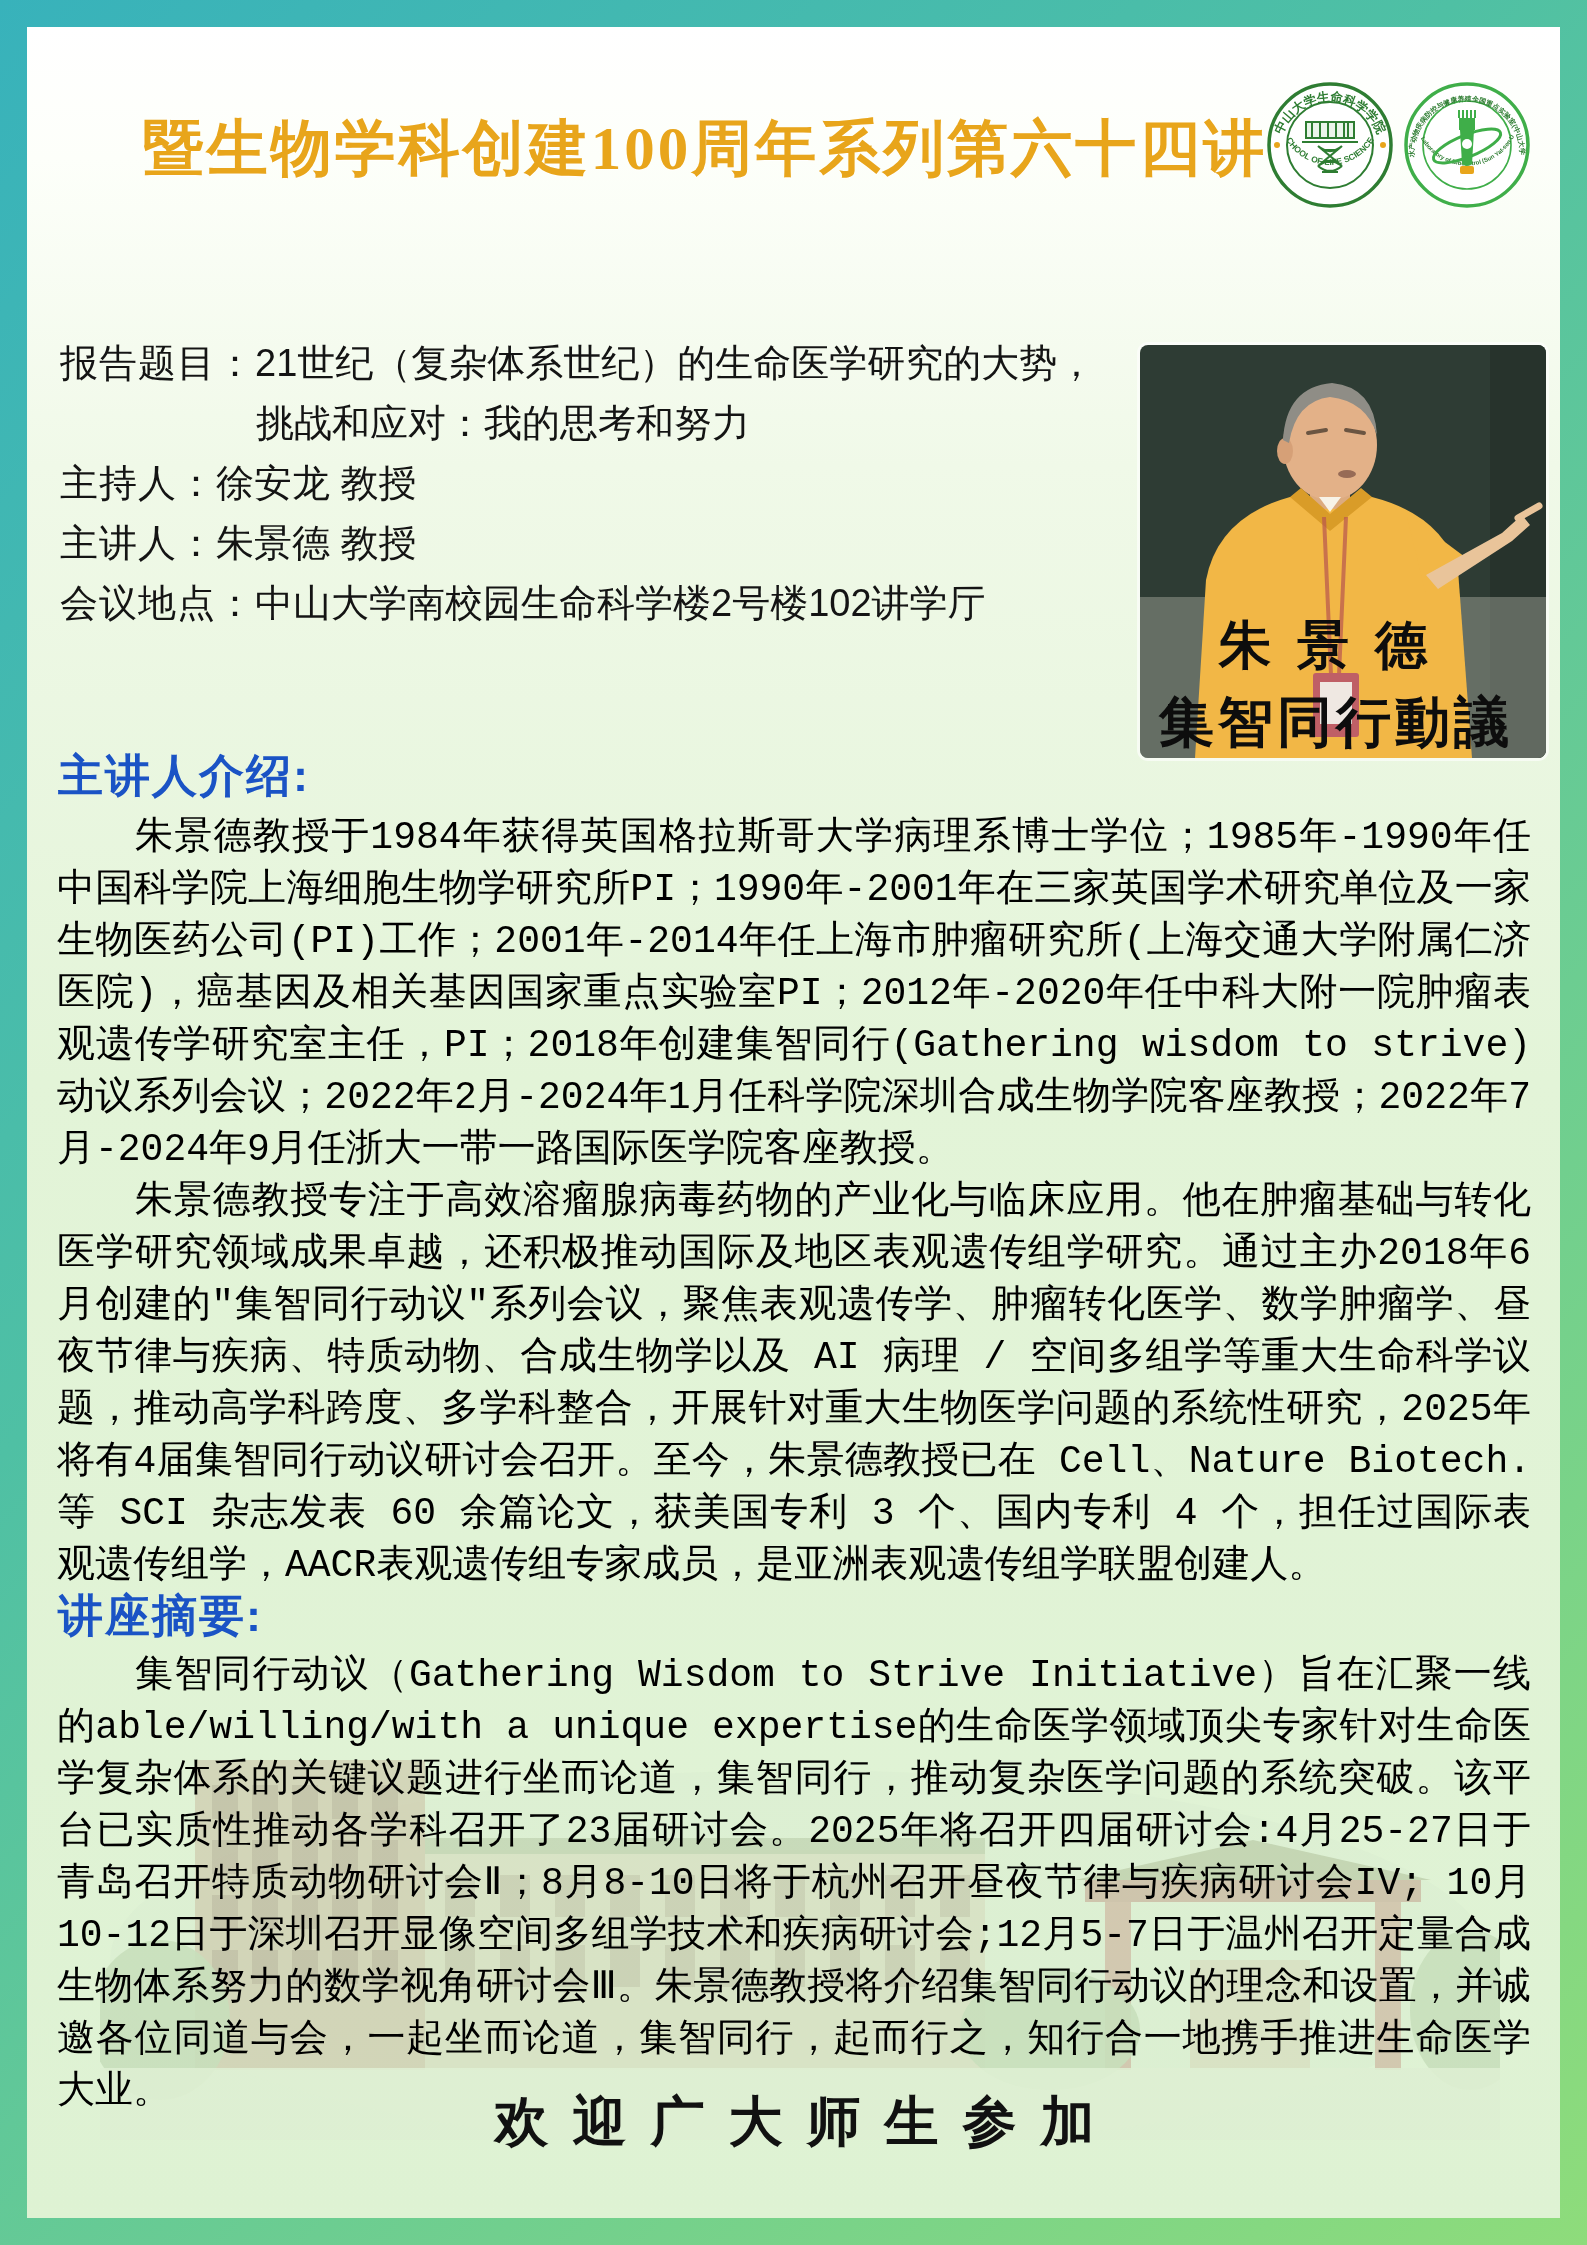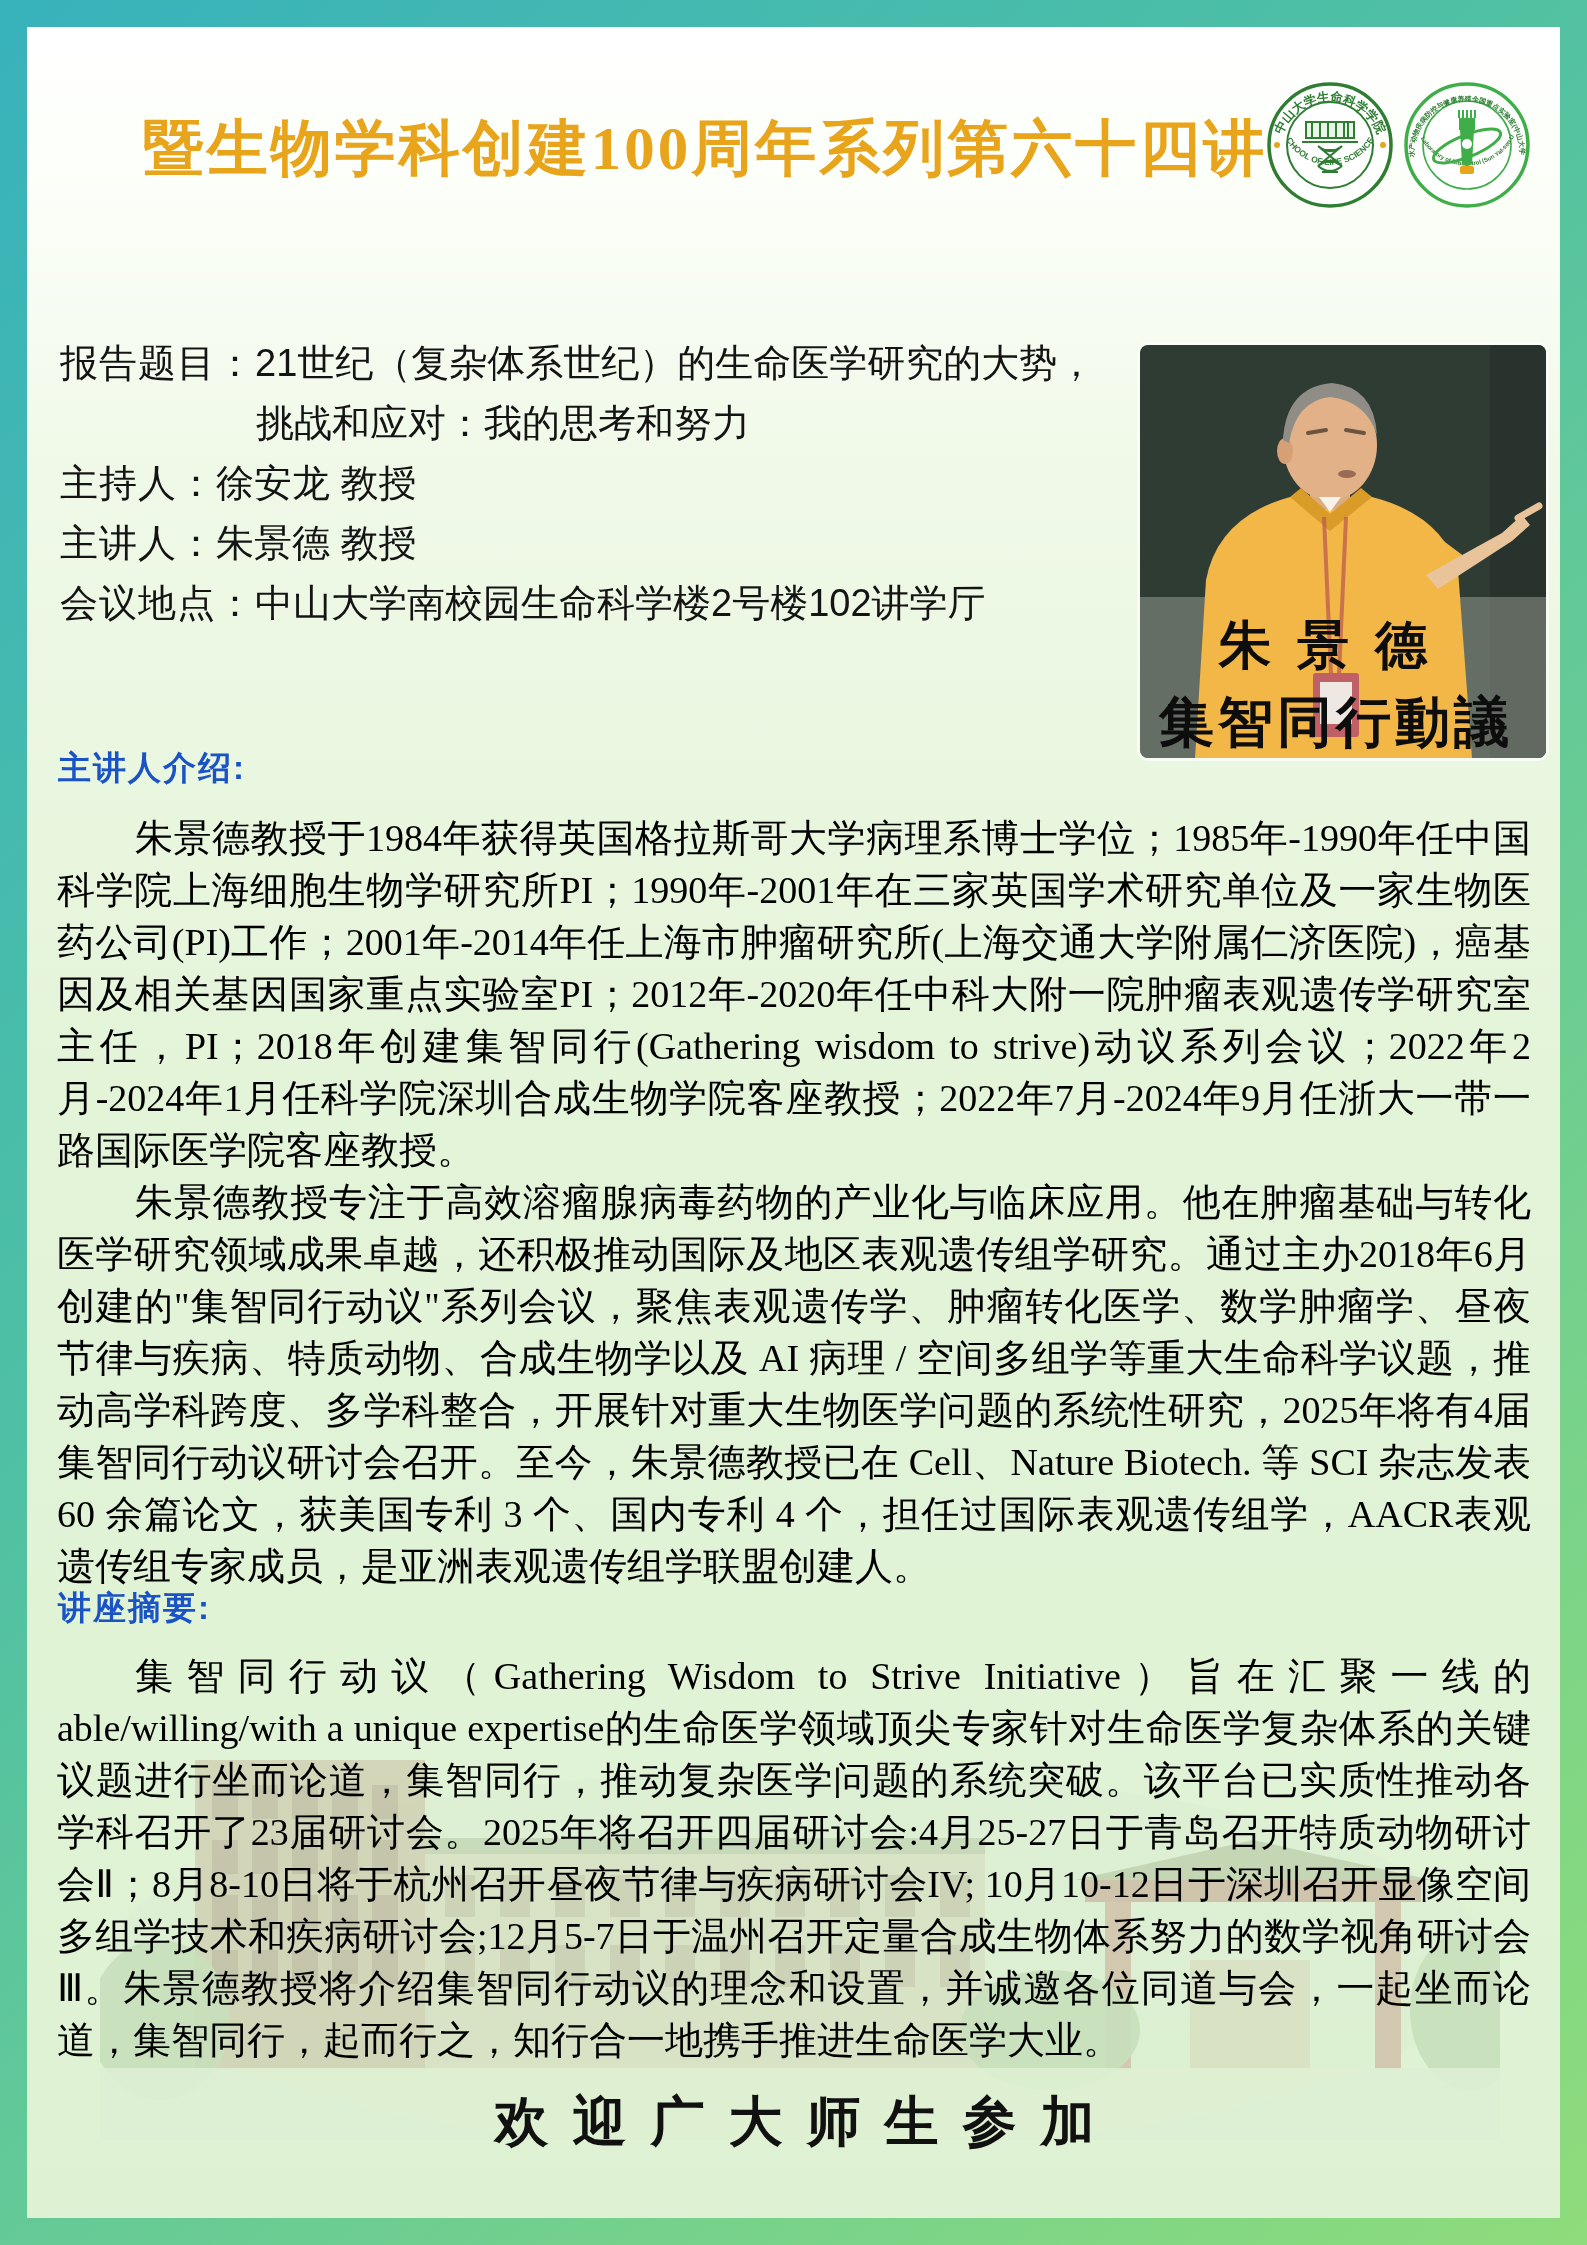--- a/index.html
+++ b/index.html
@@ -17,27 +17,27 @@
   .logos{position:absolute;left:1266px;top:80px;display:flex;gap:9px;z-index:3;}
   .logos svg{display:block;}
   .info{position:absolute;left:60px;top:338px;width:1090px;z-index:2;
     font-size:38px;color:#141414;}
   .info .row{height:60px;white-space:nowrap;}
   .info .row.cont{padding-left:196px;}
   .info .lbl{letter-spacing:1px;}
   .photo{position:absolute;left:1140px;top:345px;width:406px;height:413px;z-index:2;
     border-radius:8px;overflow:hidden;box-shadow:0 0 0 3px rgba(255,255,255,.6);}
   .sec-head{position:absolute;left:58px;z-index:2;color:#1a53c5;font-weight:bold;
-    font-size:33px;letter-spacing:2px;font-family:"Liberation Sans",sans-serif;}
+    font-size:45px;letter-spacing:2px;font-family:"Liberation Sans",sans-serif;}
   .head-intro{top:746px;}
   .head-abstract{top:1586px;}
   .paras{position:absolute;left:57px;width:1474px;z-index:2;
     font-family:"Liberation Serif",serif;font-size:38px;line-height:52px;
     color:#000;text-align:justify;}
-  .paras p{margin:0;text-indent:78px;}
+  .paras p{margin:0;text-indent:78px;font-family:Liberation Mono, monospace;}
   .body-intro{top:812px;}
   .body-abstract{top:1650px;}
   .footer{position:absolute;left:27px;top:2086px;width:1559px;z-index:2;text-align:center;
     font-size:54px;font-weight:bold;letter-spacing:24px;color:#111;}
   .logo-arc{fill:#2e7d32;font-weight:bold;font-family:"Liberation Sans",sans-serif;}
   .photo-caption{font-family:"Liberation Serif",serif;font-weight:bold;fill:#0d0d0d;}
 </style>
 </head>
 <body>
 

